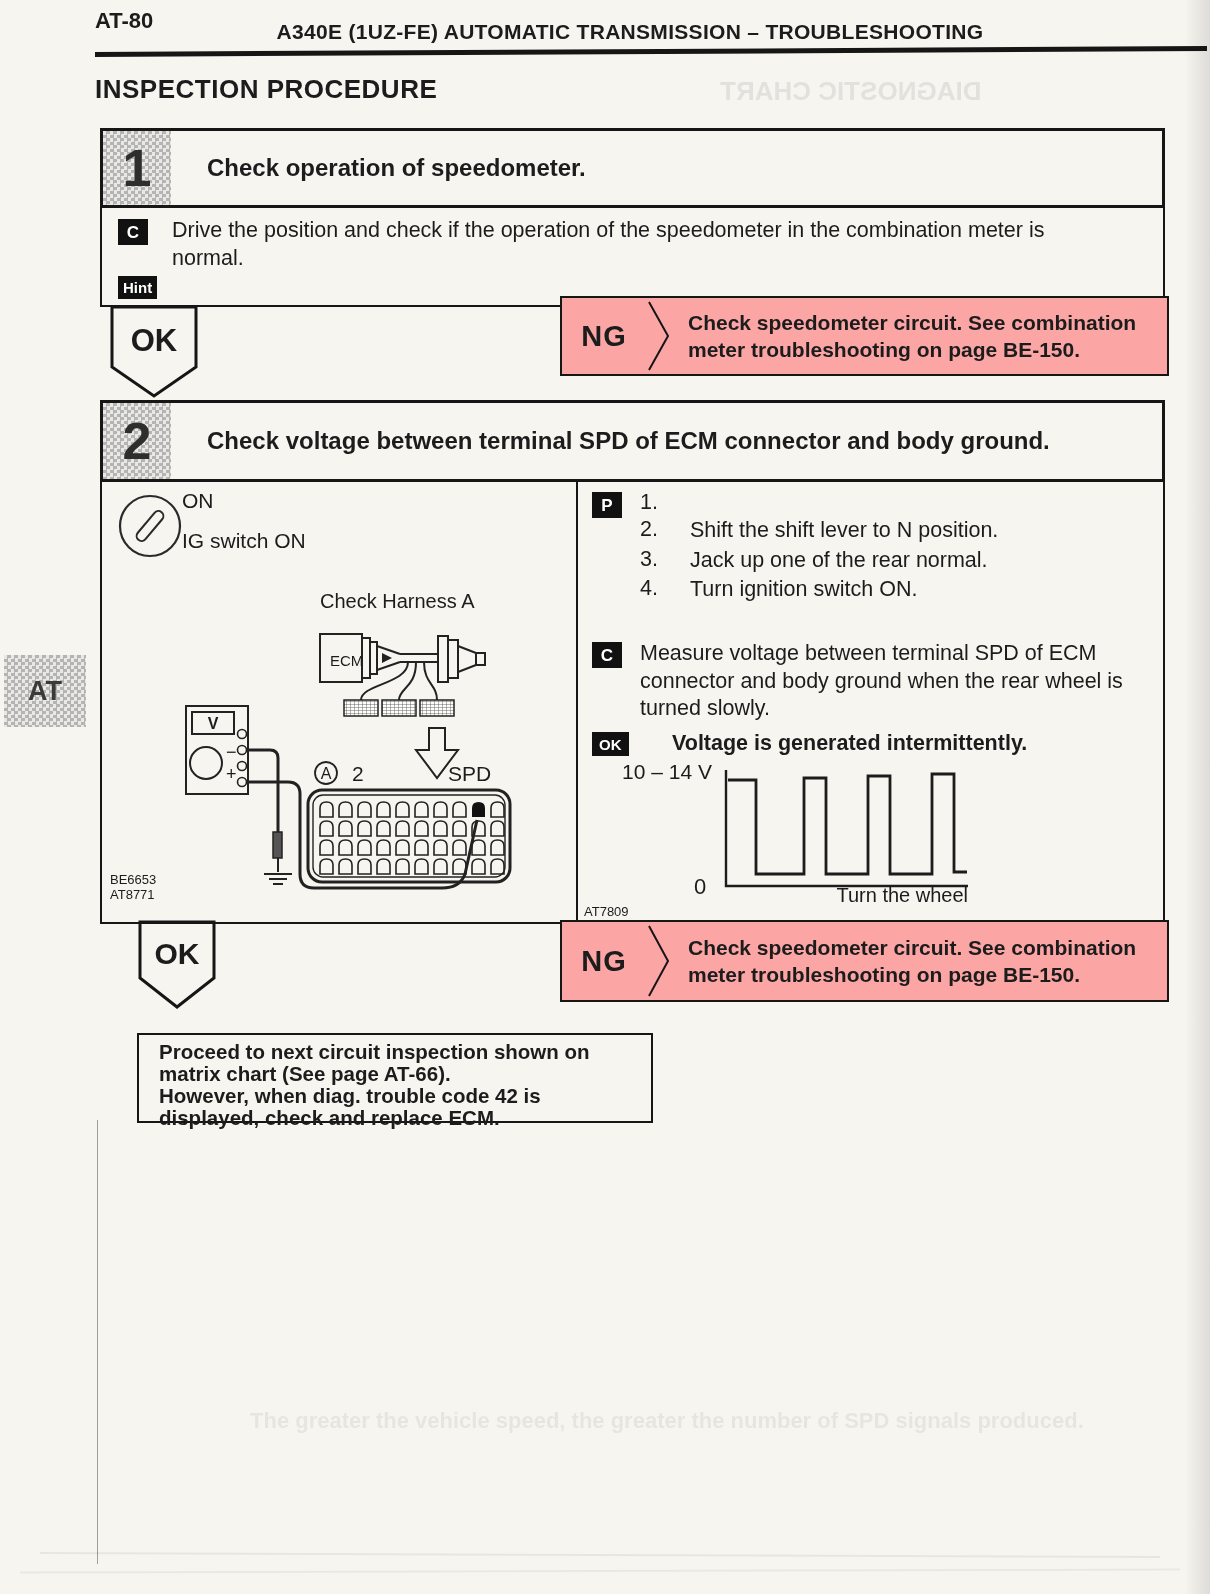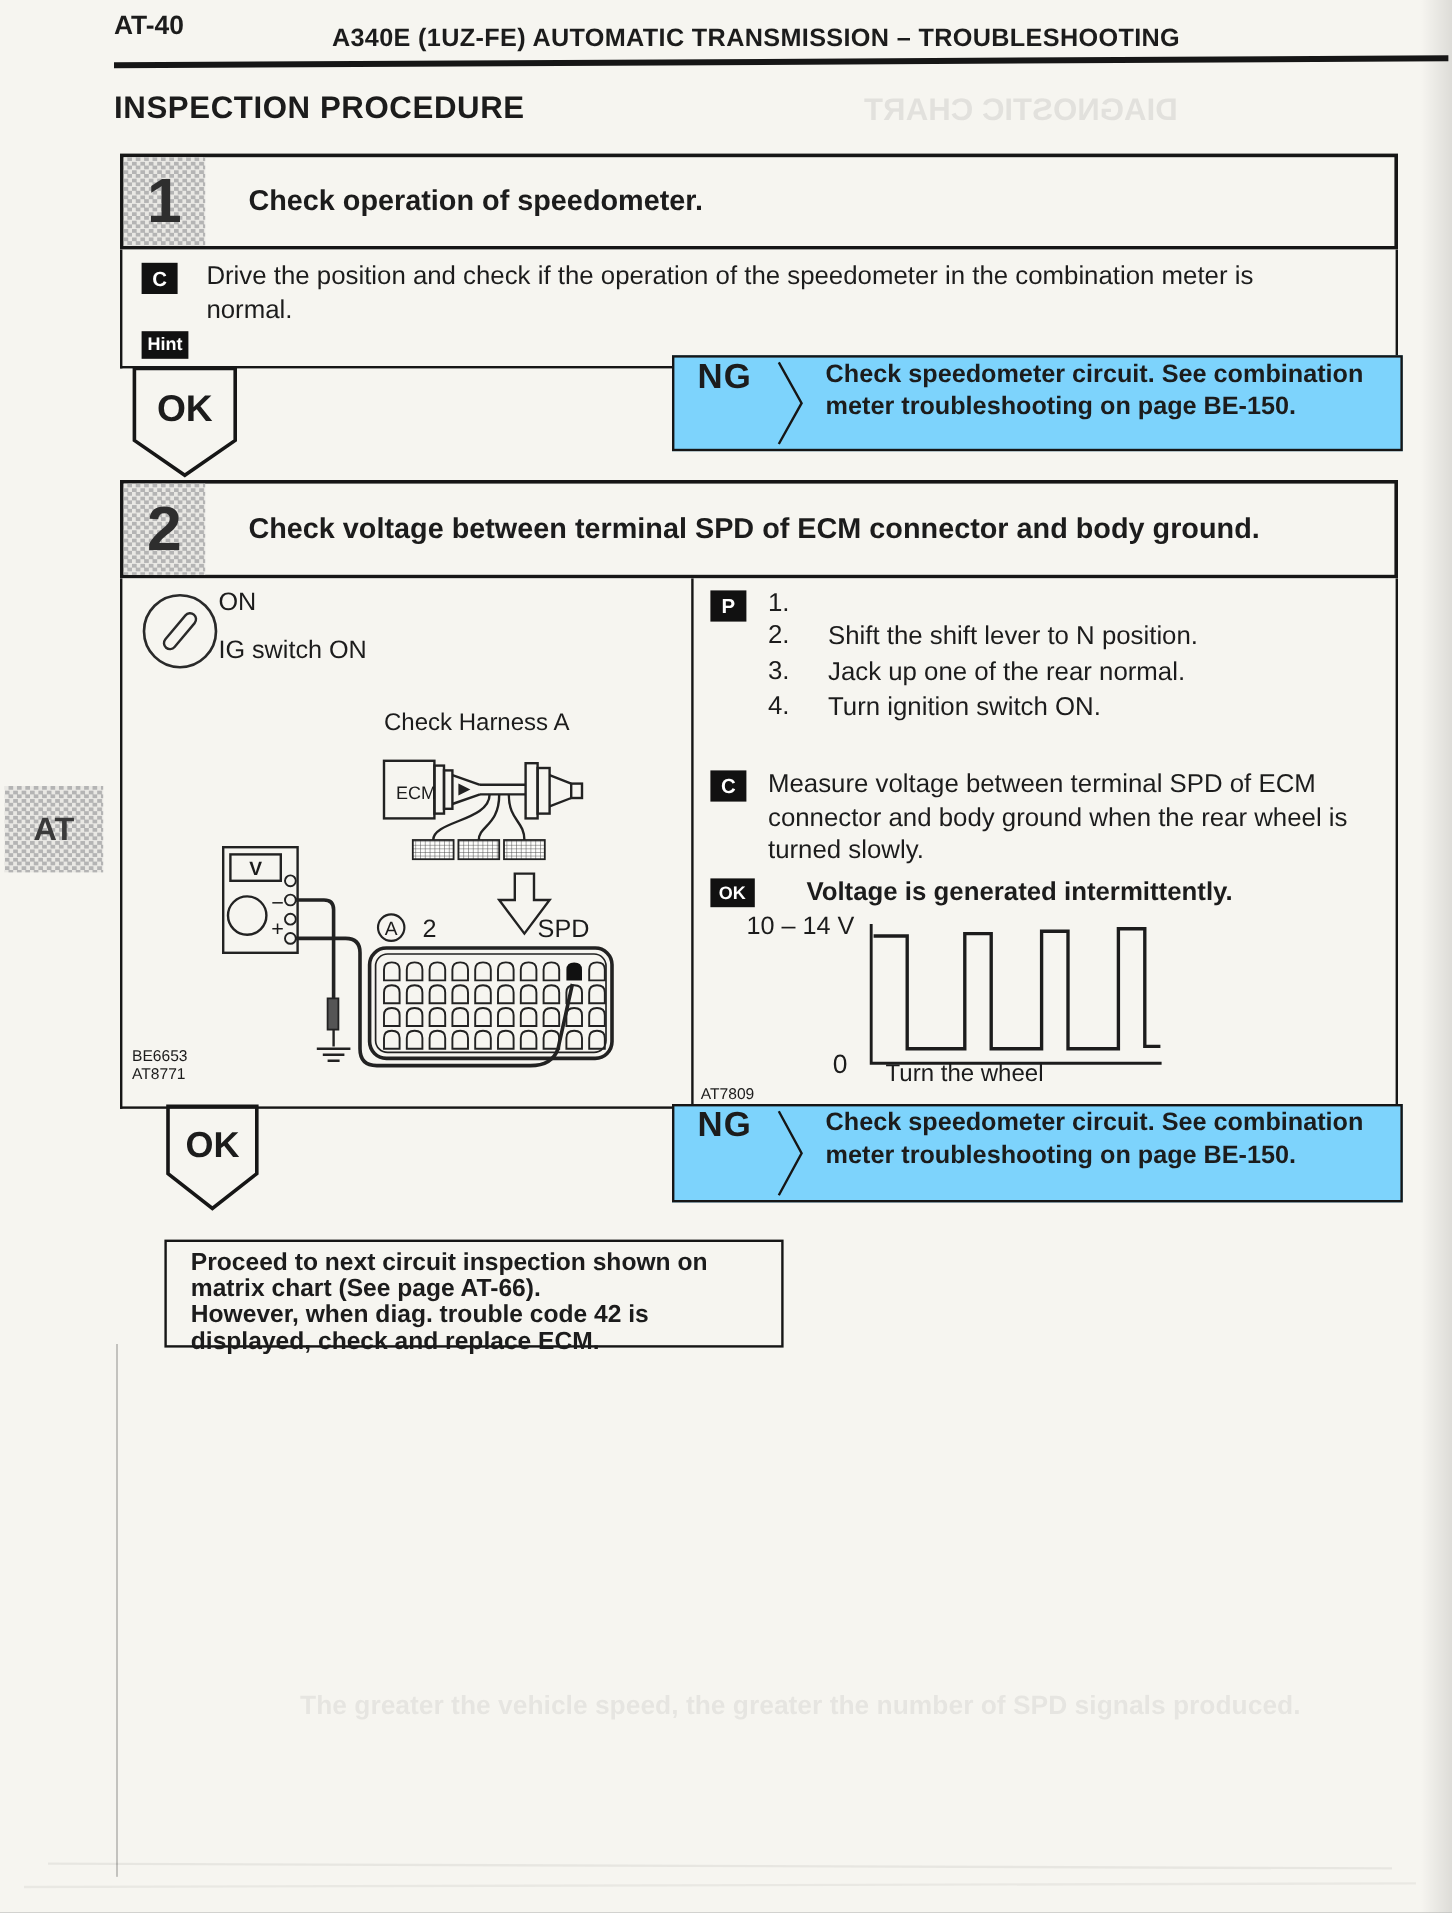--- a/index.html
+++ b/index.html
@@ -34,22 +34,22 @@
     line-height:1.25; max-width:910px;
   }
   .step-body{
     border-left:2px solid #161616; border-right:2px solid #161616;
     border-bottom:2px solid #161616; background:#f6f5f0; position:relative;
   }
   .crow{display:flex; align-items:flex-start; margin-bottom:6px;}
   .crow .badge{margin-right:24px; margin-top:2px;}
   .crow .ctext{font-size:21.5px; line-height:1.28; max-width:930px;}
   .ng-box{
-    position:absolute; border:2px solid #161616; display:flex; align-items:flex-start;
-    background:#7dd3fc;
+    position:absolute; border:2px solid #161616; display:flex; align-items:center;
+    background:#fca5a5;
   }
   .ng-label{
     flex:0 0 84px; display:flex; align-items:center; justify-content:center;
     font-size:29px; font-weight:bold; letter-spacing:1px;
   }
   .ng-text{
     flex:1; display:flex; align-items:center; font-size:21px; font-weight:bold;
     line-height:1.3; padding-left:16px; padding-right:6px;
   }
   .ghost{position:absolute; color:rgba(30,30,30,0.09); font-weight:bold; white-space:nowrap;}
@@ -62,21 +62,21 @@
 <div class="page">
 
   <div class="ghost mirror" style="left:720px; top:76px; font-size:26px;">DIAGNOSTIC CHART</div>
   <div class="ghost mirror" style="left:420px; top:134px; font-size:30px; color:rgba(30,30,30,0.07);">No. 3 Vehicle Speed Sensor Circuit</div>
   <div class="ghost" style="left:250px; top:1408px; font-size:22px; color:rgba(30,30,30,0.07);">The greater the vehicle speed, the greater the number of SPD signals produced.</div>
   <div class="abs" style="right:0; top:0; width:26px; height:100%; background:linear-gradient(to left, rgba(0,0,0,0.10), rgba(0,0,0,0));"></div>
   <div class="abs" style="left:40px; top:1554px; width:1120px; height:2px; background:rgba(0,0,0,0.06); transform:rotate(0.2deg);"></div>
   <div class="abs" style="left:20px; top:1570px; width:1160px; height:2px; background:rgba(0,0,0,0.05); transform:rotate(-0.15deg);"></div>
   <div class="abs" style="left:97px; top:1120px; width:1px; height:444px; background:rgba(0,0,0,0.35);"></div>
 
-  <div class="abs b" style="left:95px; top:8px; font-size:22px;">AT-40</div>
+  <div class="abs b" style="left:95px; top:8px; font-size:22px;">AT-80</div>
   <div class="abs b" style="left:95px; top:20px; width:1070px; text-align:center; font-size:21px; letter-spacing:0.3px;">A340E (1UZ-FE) AUTOMATIC TRANSMISSION – TROUBLESHOOTING</div>
   <div class="abs" style="left:95px; top:49px; width:1112px; height:5px; background:#161616; transform:rotate(-0.3deg);"></div>
   <div class="abs b" style="left:95px; top:74px; font-size:26px; letter-spacing:0.5px;">INSPECTION PROCEDURE</div>
 
   <div class="abs checker" style="left:4px; top:655px; width:82px; height:72px; display:flex; align-items:center; justify-content:center;">
     <span class="b" style="font-size:27px; color:#3a3a3a;">AT</span>
   </div>
 
   <div class="step-block" style="top:128px;">
     <div class="step-header">
@@ -263,21 +263,21 @@
 
         <span class="badge abs" style="left:14px; top:250px; font-size:15px;">OK</span>
         <div class="abs b" style="left:62px; top:249px; font-size:21.5px;margin-left:32px;">Voltage is generated intermittently.</div>
 
         <div class="abs" style="left:34px; top:278px; width:100px; text-align:right; font-size:21px;">10 – 14 V</div>
         <svg class="abs" style="left:138px; top:284px;" width="262" height="132" viewBox="0 0 262 132">
           <polyline points="10,4 10,120 252,120" fill="none" stroke="#1c1c1c" stroke-width="2.4"></polyline>
           <polyline fill="none" stroke="#1c1c1c" stroke-width="2.8" points="12,14 40,14 40,108 88,108 88,12 110,12 110,108 152,108 152,10 174,10 174,108 216,108 216,8 238,8 238,106 251,106"></polyline>
         </svg>
         <div class="abs" style="left:116px; top:392px; font-size:22px;">0</div>
-        <div class="abs" style="left:160px; top:402px; width:230px; text-align:left; font-size:20px;">Turn the wheel</div>
+        <div class="abs" style="left:160px; top:402px; width:230px; text-align:right; font-size:20px;">Turn the wheel</div>
         <div class="abs" style="left:6px; top:422px; font-size:13px;">AT7809</div>
       </div>
     </div>
   </div>
 
   <svg class="abs" style="left:136px; top:918px;" width="82" height="94" viewBox="0 0 82 94">
     <path d="M4,4 H78 V60 L41,89 L4,60 Z" fill="none" stroke="#161616" stroke-width="3"></path>
     <text x="41" y="46" text-anchor="middle" font-size="30" font-weight="bold">OK</text>
   </svg>
   <div class="ng-box" style="left:560px; top:920px; width:605px; height:78px;">

